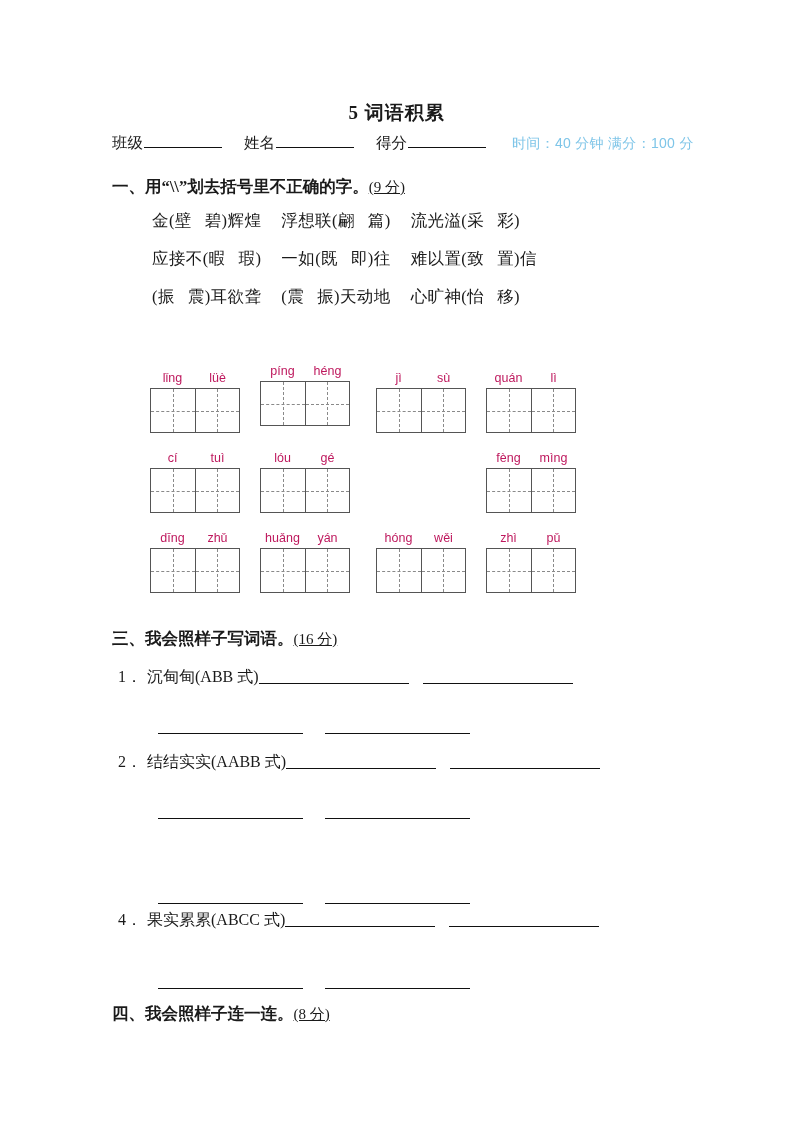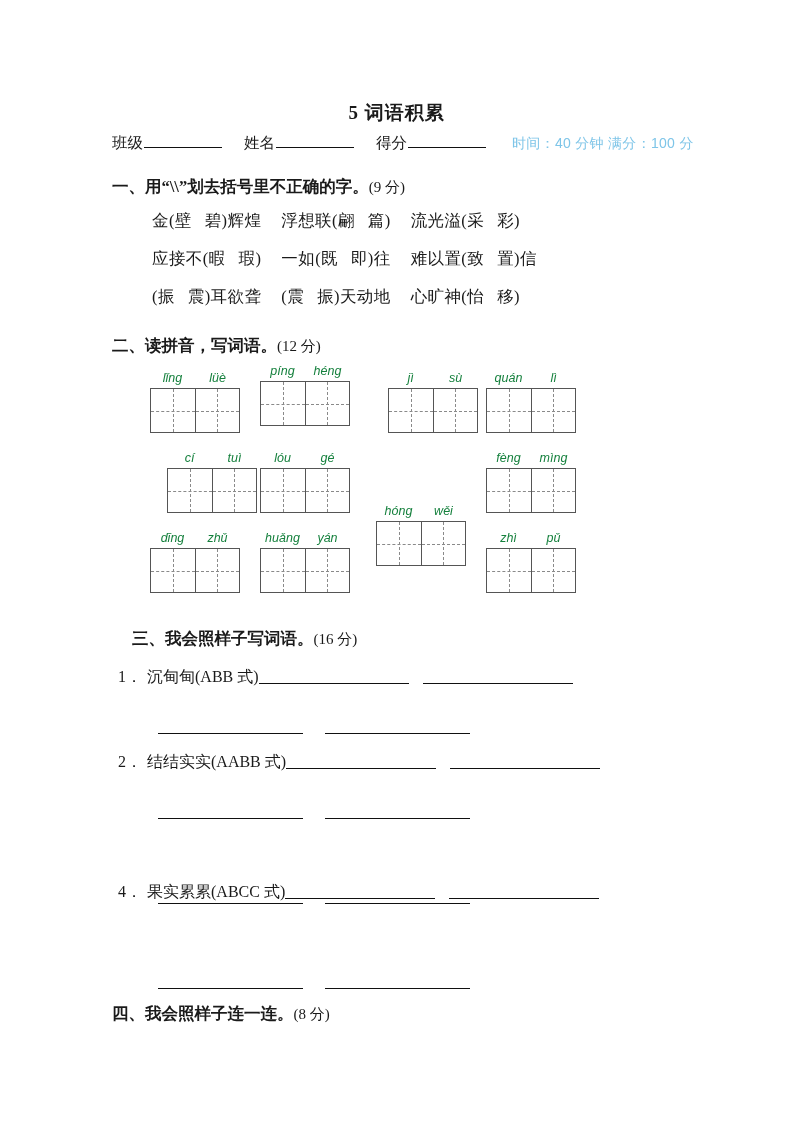--- a/index.html
+++ b/index.html
@@ -71,20 +71,21 @@
   .sec-head {
     position: absolute;
     left: 112px;
     font-size: 16.5px;
     font-weight: bold;
     white-space: nowrap;
   }
   .sec-head .pts {
     font-weight: normal;
     font-size: 15px;
+    text-decoration: underline;
   }
 
   
   .q1-line {
     position: absolute;
     left: 152px;
     font-size: 16.5px;
     white-space: nowrap;
     letter-spacing: 0.4px;
   }
@@ -94,23 +95,22 @@
 
   
   .grid-block {
     position: absolute;
   }
   .pinyin-row {
     display: flex;
     width: 90px;
     font-family: "Liberation Sans", sans-serif;
     font-size: 12.5px;
-    color: #15803d;
+    color: #be185d;
     margin-bottom: 2px;
-    font-style: italic;
   }
   .pinyin-cell {
     width: 45px;
     text-align: center;
     line-height: 15px;
     white-space: nowrap;
   }
   .tzg {
     display: flex;
     width: 90px;
@@ -195,23 +195,20 @@
   </div>
 
   <div class="q1-line" style="top:210px;">
     <span class="grp"><span>金(</span><span>壁</span><span class="sp-sm"></span><span>碧</span><span>)辉煌</span></span><span class="sp-lg"></span><span class="grp"><span>浮想联(</span><span>翩</span><span class="sp-sm"></span><span>篇</span><span>)</span></span><span class="sp-lg"></span><span class="grp"><span>流光溢(</span><span>采</span><span class="sp-sm"></span><span>彩</span><span>)</span></span>
   </div>
 
   <div class="q1-line" style="top:286px;">
     <span class="grp"><span>(</span><span>振</span><span class="sp-sm"></span><span>震</span><span>)耳欲聋</span></span><span class="sp-lg"></span><span class="grp"><span>(</span><span>震</span><span class="sp-sm"></span><span>振</span><span>)天动地</span></span><span class="sp-lg"></span><span class="grp"><span>心旷神(</span><span>怡</span><span class="sp-sm"></span><span>移</span><span>)</span></span>
   </div>
 
-  <div class="sec-head" style="top:335px;">
-    <span>二、读拼音，写词语。</span><span class="pts">(12 分)</span>
-  </div>
 
   <div class="grid-block" style="left:150px; top:371px;">
     <div class="pinyin-row">
       <div class="pinyin-cell">lǐng</div>
       <div class="pinyin-cell">lüè</div>
     </div>
     <div class="tzg">
         <div class="tzg-cell"></div>
         <div class="tzg-cell"></div>
       </div>
@@ -219,42 +216,42 @@
   <div class="grid-block" style="left:260px; top:364px;">
     <div class="pinyin-row">
       <div class="pinyin-cell">píng</div>
       <div class="pinyin-cell">héng</div>
     </div>
     <div class="tzg">
         <div class="tzg-cell"></div>
         <div class="tzg-cell"></div>
       </div>
   </div>
-  <div class="grid-block" style="left:376px; top:371px;margin-left:12px;">
+  <div class="grid-block" style="left:376px; top:371px;">
     <div class="pinyin-row">
       <div class="pinyin-cell">jì</div>
       <div class="pinyin-cell">sù</div>
     </div>
     <div class="tzg">
         <div class="tzg-cell"></div>
         <div class="tzg-cell"></div>
       </div>
   </div>
   <div class="grid-block" style="left:486px; top:371px;">
     <div class="pinyin-row">
       <div class="pinyin-cell">quán</div>
       <div class="pinyin-cell">lì</div>
     </div>
     <div class="tzg">
         <div class="tzg-cell"></div>
         <div class="tzg-cell"></div>
       </div>
   </div>
 
-  <div class="grid-block" style="left:150px; top:451px;margin-left:17px;">
+  <div class="grid-block" style="left:150px; top:451px;">
     <div class="pinyin-row">
       <div class="pinyin-cell">cí</div>
       <div class="pinyin-cell">tuì</div>
     </div>
     <div class="tzg">
         <div class="tzg-cell"></div>
         <div class="tzg-cell"></div>
       </div>
   </div>
   <div class="grid-block" style="left:260px; top:451px;">
@@ -291,42 +288,42 @@
   <div class="grid-block" style="left:260px; top:531px;">
     <div class="pinyin-row">
       <div class="pinyin-cell">huǎng</div>
       <div class="pinyin-cell">yán</div>
     </div>
     <div class="tzg">
         <div class="tzg-cell"></div>
         <div class="tzg-cell"></div>
       </div>
   </div>
-  <div class="grid-block" style="left:376px; top:504px;">
+  <div class="grid-block" style="left:376px; top:531px;">
     <div class="pinyin-row">
       <div class="pinyin-cell">hóng</div>
       <div class="pinyin-cell">wěi</div>
     </div>
     <div class="tzg">
         <div class="tzg-cell"></div>
         <div class="tzg-cell"></div>
       </div>
   </div>
   <div class="grid-block" style="left:486px; top:531px;">
     <div class="pinyin-row">
       <div class="pinyin-cell">zhì</div>
       <div class="pinyin-cell">pǔ</div>
     </div>
     <div class="tzg">
         <div class="tzg-cell"></div>
         <div class="tzg-cell"></div>
       </div>
   </div>
 
-  <div class="sec-head" style="top:628px;margin-left:20px;">
+  <div class="sec-head" style="top:628px;">
     <span>三、我会照样子写词语。</span><span class="pts">(16 分)</span>
   </div>
 
   <div class="q3-item" style="top:667px;">
     <span class="q3-num">1．</span><span class="q3-word">沉甸甸(ABB 式)</span><span class="ans-line ans-w1"></span><span class="ans-gap"></span><span class="ans-line ans-w1"></span>
   </div>
   <div class="q3-sub" style="top:718px;">
     <span class="ans-line ans-w2"></span><span class="ans-gap2"></span><span class="ans-line ans-w2"></span>
   </div>
 
@@ -334,21 +331,21 @@
     <span class="q3-num">2．</span><span class="q3-word">结结实实(AABB 式)</span><span class="ans-line ans-w1"></span><span class="ans-gap"></span><span class="ans-line ans-w1"></span>
   </div>
   <div class="q3-sub" style="top:803px;">
     <span class="ans-line ans-w2"></span><span class="ans-gap2"></span><span class="ans-line ans-w2"></span>
   </div>
 
   <div class="q3-sub" style="top:888px;">
     <span class="ans-line ans-w2"></span><span class="ans-gap2"></span><span class="ans-line ans-w2"></span>
   </div>
 
-  <div class="q3-item" style="top:882px;text-align:center;">
+  <div class="q3-item" style="top:910px;text-align:center;">
     <span class="q3-num">4．</span><span class="q3-word">果实累累(ABCC 式)</span><span class="ans-line ans-w1"></span><span class="ans-gap"></span><span class="ans-line ans-w1"></span>
   </div>
   <div class="q3-sub" style="top:973px;">
     <span class="ans-line ans-w2"></span><span class="ans-gap2"></span><span class="ans-line ans-w2"></span>
   </div>
 
   <div class="sec-head" style="top:1003px;">
     <span>四、我会照样子连一连。</span><span class="pts">(8 分)</span>
   </div>
 

